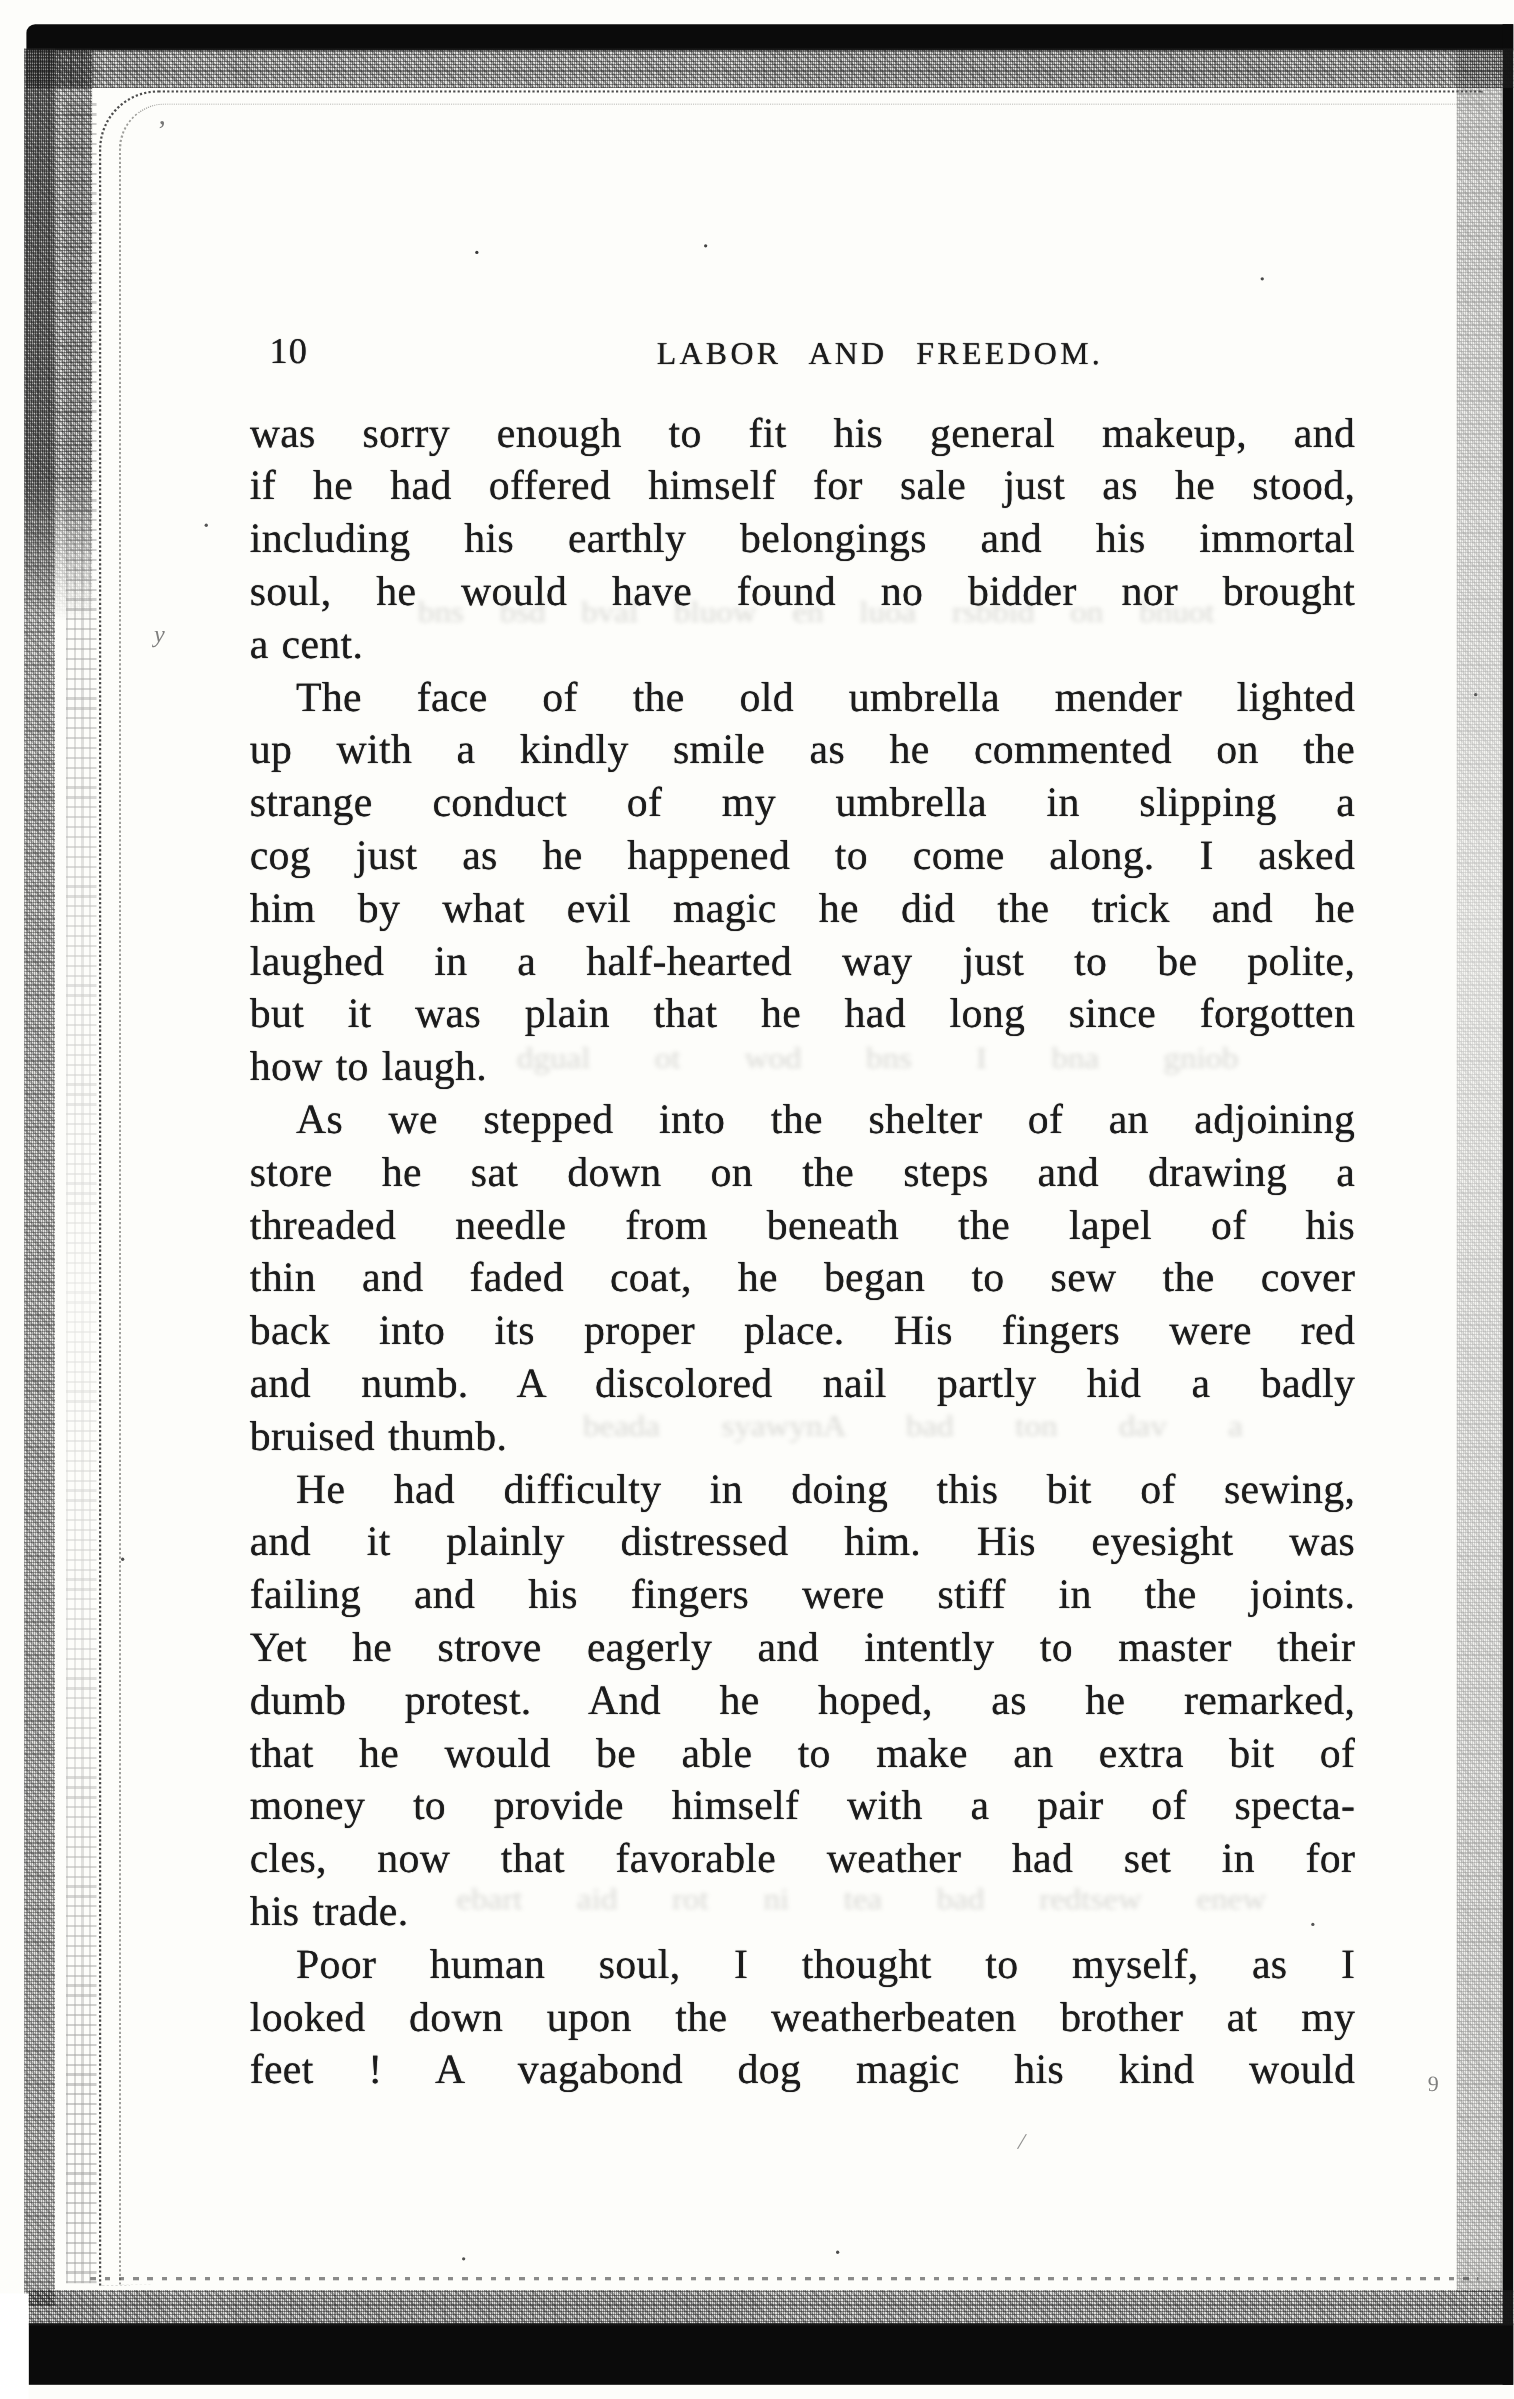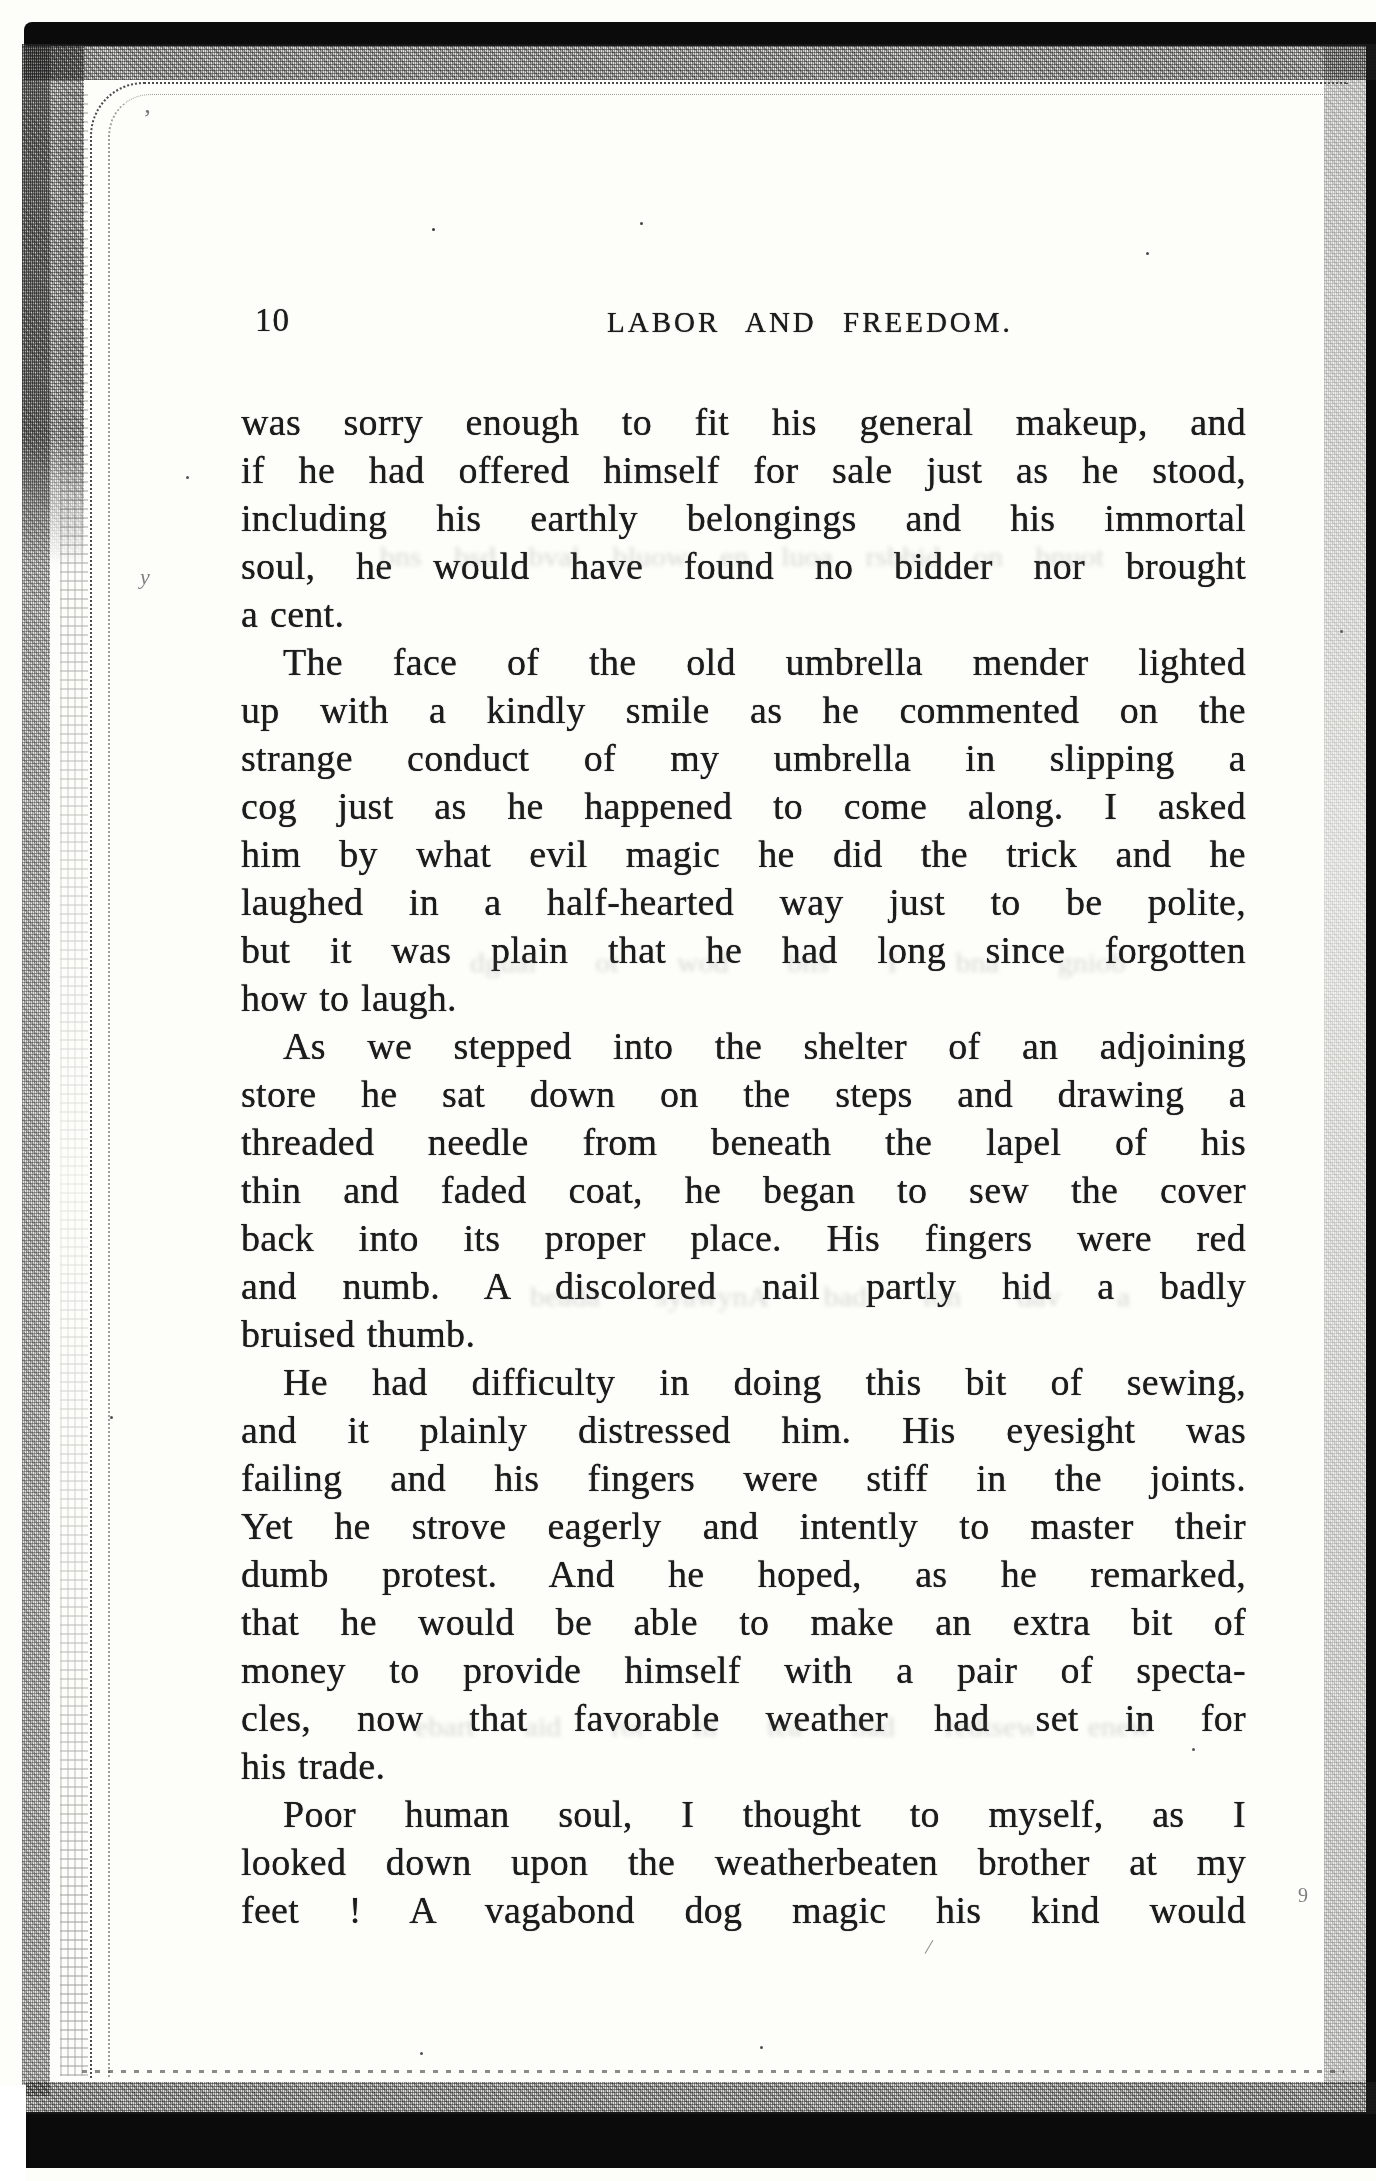--- a/index.html
+++ b/index.html
@@ -34,25 +34,25 @@
   .page-edge2{position:absolute;left:108px;top:94px;width:1238px;height:1982px;
     border-top:1px dotted #8e8e8a;border-left:2px dotted #8e8e8a;border-top-left-radius:42px;opacity:.85;}
   .edge-dust{position:absolute;left:60px;top:92px;width:28px;height:1984px;opacity:.5;
     background-image:repeating-linear-gradient(0deg, rgba(60,60,60,.5) 0 2px, transparent 2px 9px),
                      repeating-linear-gradient(90deg, rgba(60,60,60,.4) 0 2px, transparent 2px 7px);
     -webkit-mask-image:linear-gradient(to bottom,#000 20%,rgba(0,0,0,.25) 55%,#000 92%);
     mask-image:linear-gradient(to bottom,#000 20%,rgba(0,0,0,.25) 55%,#000 92%);}
   .bottom-dots{position:absolute;left:82px;top:2070px;width:1262px;height:3px;opacity:.6;
     background-image:repeating-linear-gradient(90deg,#3f3f3f 0 5px,transparent 5px 13px);}
   
-  .header-row{position:absolute;left:255px;top:302px;width:1005px;height:44px;}
+  .header-row{position:absolute;left:245px;top:302px;width:1005px;height:44px;}
   .page-num{position:absolute;left:0;top:0;font-size:33px;letter-spacing:1px;text-shadow:0 0 .8px currentColor;}
   .running-title{position:absolute;left:352px;top:4px;width:410px;text-align:left;
     font-size:29px;letter-spacing:3px;word-spacing:16px;text-shadow:0 0 .9px currentColor;}
-  .body-col{position:absolute;left:241px;top:370px;width:1005px;margin-top:28px;}
+  .body-col{position:absolute;left:227px;top:370px;width:1005px;}
   .ln{height:48px;line-height:48px;font-size:38px;letter-spacing:.3px;word-spacing:2px;
       text-align:justify;text-align-last:justify;overflow:hidden;text-shadow:0 0 .8px currentColor;}
   .ln.ind{text-indent:42px;}
   .ln.end{text-align-last:left;}
   
   .ghost{position:absolute;font-size:30px;color:#6f6f68;opacity:.26;filter:blur(2.2px);
     transform:scaleY(.92);white-space:nowrap;overflow:hidden;text-align:justify;text-align-last:justify;}
   .ghost1{left:380px;top:540px;width:724px;height:36px;}
   .ghost2{left:470px;top:946px;width:656px;height:36px;}
   .ghost3{left:530px;top:1280px;width:600px;height:36px;}

